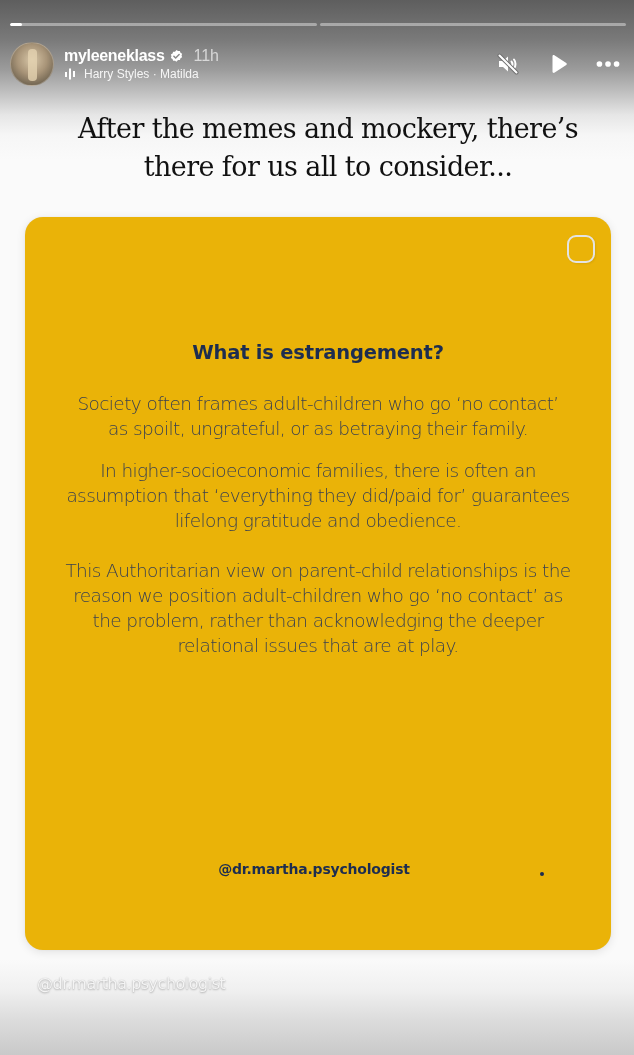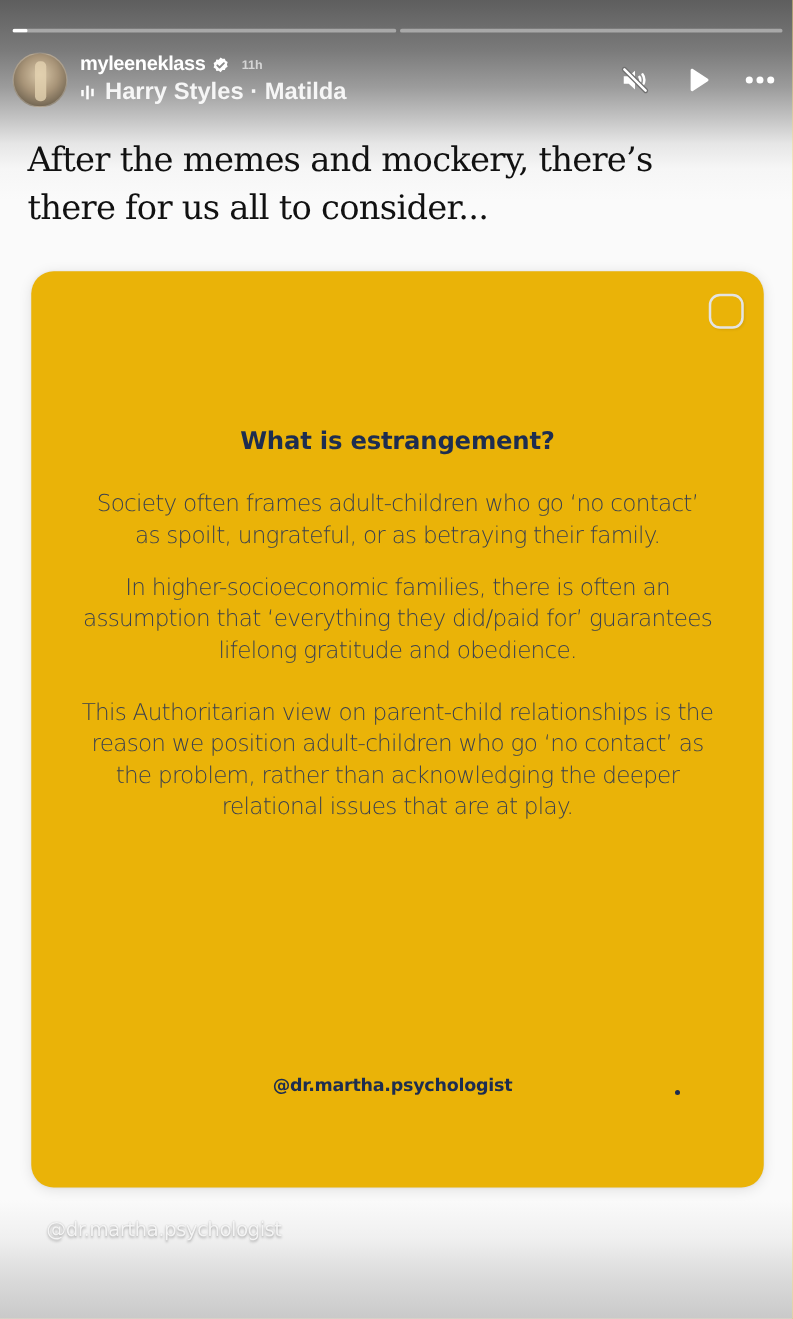--- a/index.html
+++ b/index.html
@@ -37,29 +37,29 @@
   .avatar::after {
     content: ""; position: absolute; left: 17px; top: 6px; width: 9px; height: 32px;
     background: #e4d2b0; border-radius: 4px; opacity: 0.8;
   }
   .meta { margin-left: 10px; display: flex; flex-direction: column; gap: 2px; }
   .row1 { display: flex; align-items: center; text-align: right; }
   .username { color: #ffffff; font-weight: bold; font-size: 16px; letter-spacing: -0.3px; }
   .verified {
     width: 15px; height: 15px; margin-left: 5px; display: inline-flex;
   }
-  .timeago { color: rgba(255,255,255,0.65); font-weight: bold; font-size: 10px; margin-left: 9px; }
-  .row2 { display: flex; align-items: center; color: rgba(255,255,255,0.9); font-size: 19px; font-weight: bold; }
+  .timeago { color: rgba(255,255,255,0.65); font-weight: normal; font-size: 16px; margin-left: 9px; }
+  .row2 { display: flex; align-items: center; color: rgba(255,255,255,0.9); font-size: 12px; font-weight: normal; }
   .music-icon { width: 14px; height: 12px; margin-right: 6px; display: inline-flex; }
   .controls { margin-left: auto; display: flex; align-items: center; gap: 26px; }
   .ctrl { width: 24px; height: 24px; display: inline-flex; align-items: center; justify-content: center; cursor: pointer; }
 
   .caption {
     position: absolute; top: 110px; left: 0; right: 0;
-    text-align: left;
+    text-align: center;
     font-family: "DejaVu Serif", "Liberation Serif", serif;
     font-size: 27px; line-height: 38px; color: #111111;
     letter-spacing: -0.6px;
     padding-left: 22px;
   }
 
   .card {
     position: absolute; left: 25px; top: 217px; width: 586px; height: 733px;
     background: #eab308; border-radius: 18px;
     box-shadow: 0 2px 10px rgba(0,0,0,0.10), 0 0 2px rgba(0,0,0,0.06);

